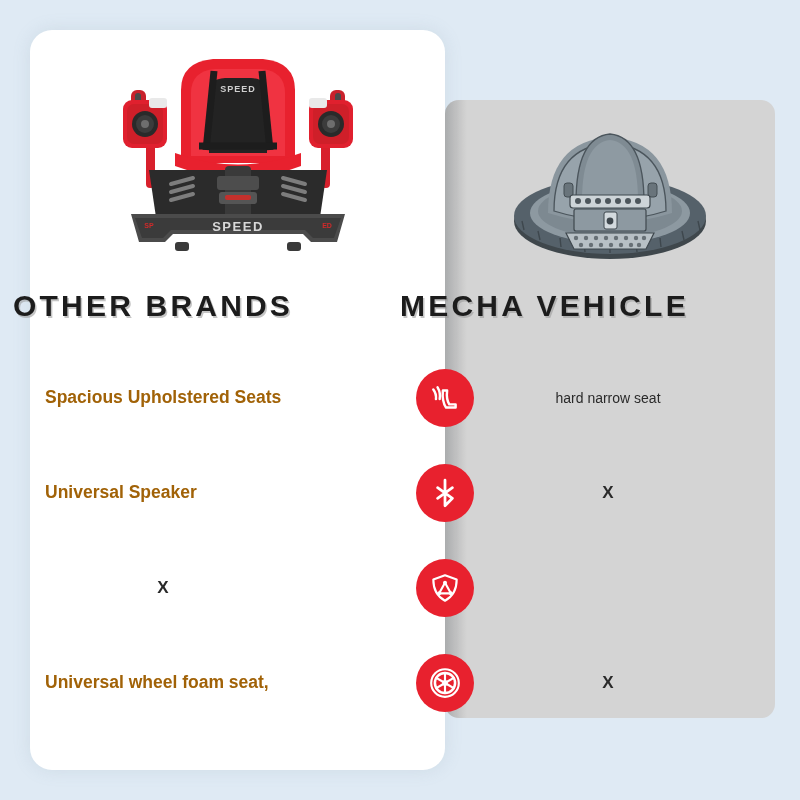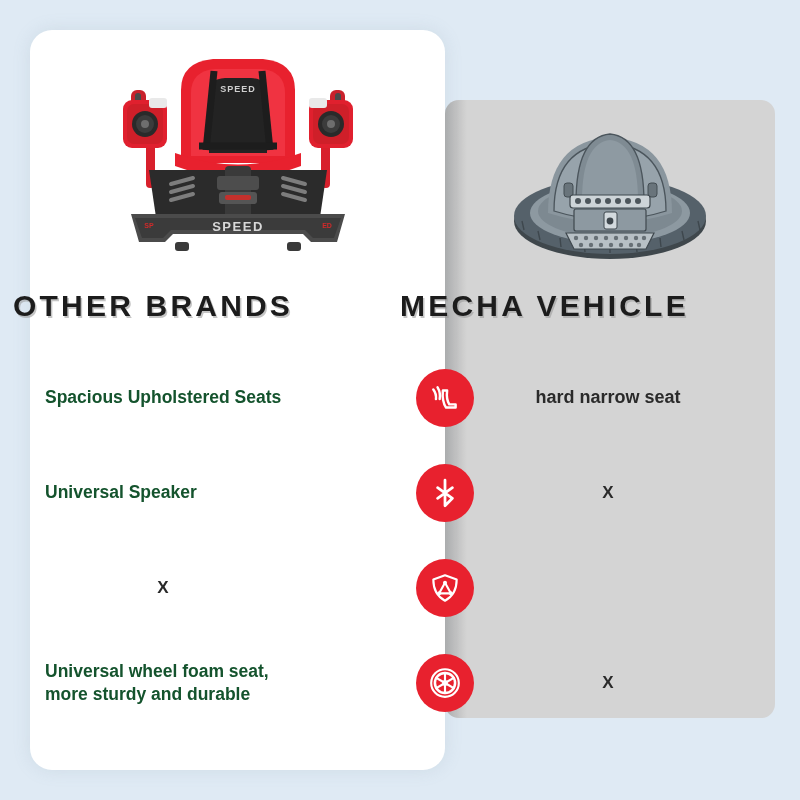--- a/index.html
+++ b/index.html
@@ -89,34 +89,34 @@
     display:flex;
     align-items:center;
   }
   .cell-left {
     width:445px;
     padding-left:45px; padding-right:58px;
     text-align:left;
     font-size:17.5px;
     font-weight:bold;
     line-height:1.28;
-    color:#14532d;
+    color:#a16207;
   }
   .cell-right {
     width:355px;
     padding-left:13px;
     display:flex;
     align-items:center;
     justify-content:flex-start;
   }
   .right-text {
     width:300px;
     text-align:center;
-    font-size:18px;
-    font-weight:bold;
+    font-size:14px;
+    font-weight:normal;
     color:#2a2a2a;
   }
   .right-text.mark { font-weight:bold; font-size:17px; }
 
   
   .badge {
     position:absolute;
     left:416px; top:50%;
     transform:translateY(-50%);
     width:58px; height:58px;
@@ -301,21 +301,20 @@
         </svg>
       </div>
       <div class="cell-right">
         <span class="right-text mark">X</span>
       </div>
     </div>
 
     <div class="row">
       <div class="cell-left">
         <span>Universal wheel foam seat,</span><br>
-        <span>more sturdy and durable</span>
       </div>
       <div class="badge">
         <svg viewBox="0 0 32 32" fill="none" stroke="#ffffff" stroke-width="2" stroke-linecap="round" stroke-linejoin="round">
           <circle cx="16" cy="16" r="13"></circle>
           <circle cx="16" cy="16" r="9.5" stroke-width="2.4"></circle>
           <circle cx="16" cy="16" r="2.8" fill="#ffffff" stroke="none"></circle>
           <path d="M16 6.5 L16 13.2 M16 18.8 L16 25.5
                    M7.8 11.2 L13.6 14.6 M18.4 17.4 L24.2 20.8
                    M7.8 20.8 L13.6 17.4 M18.4 14.6 L24.2 11.2"></path>
         </svg>

